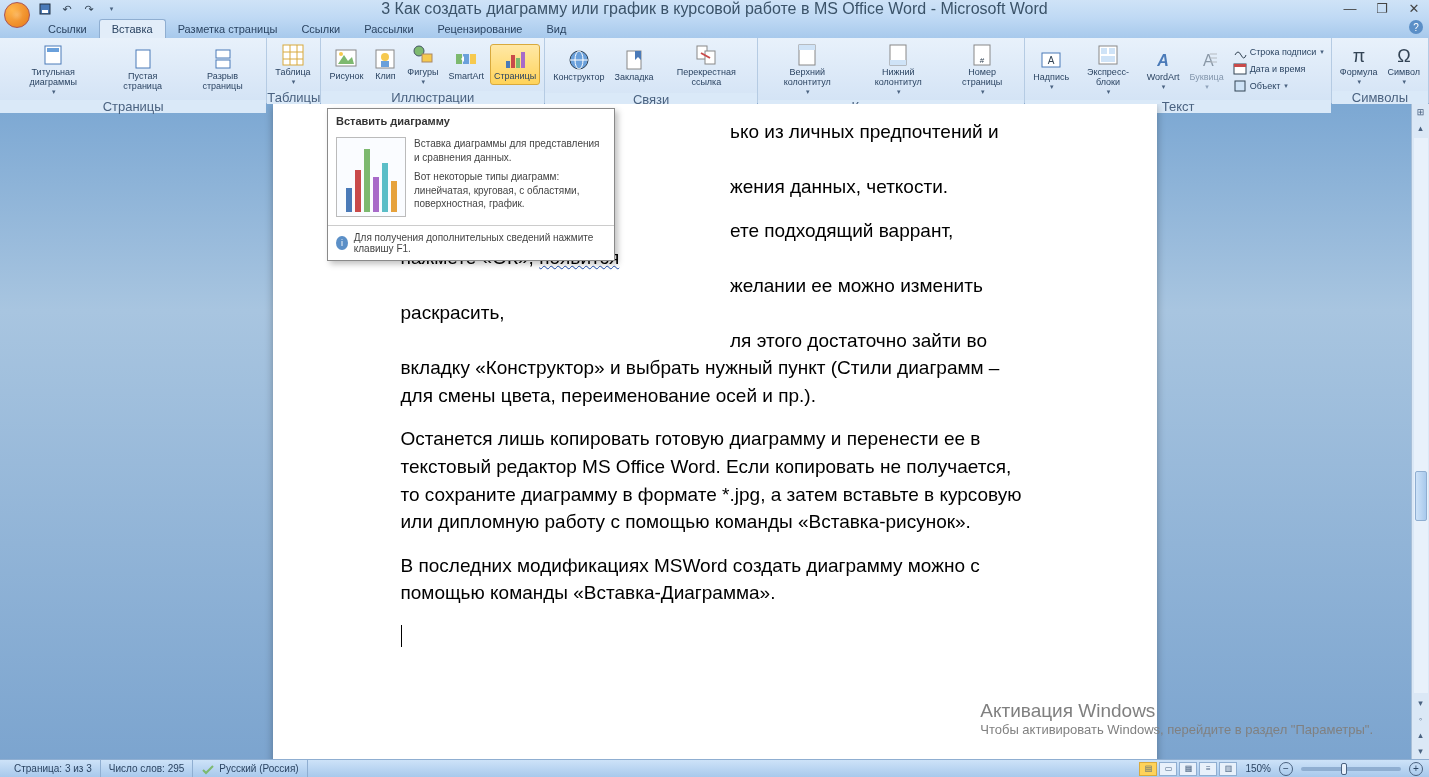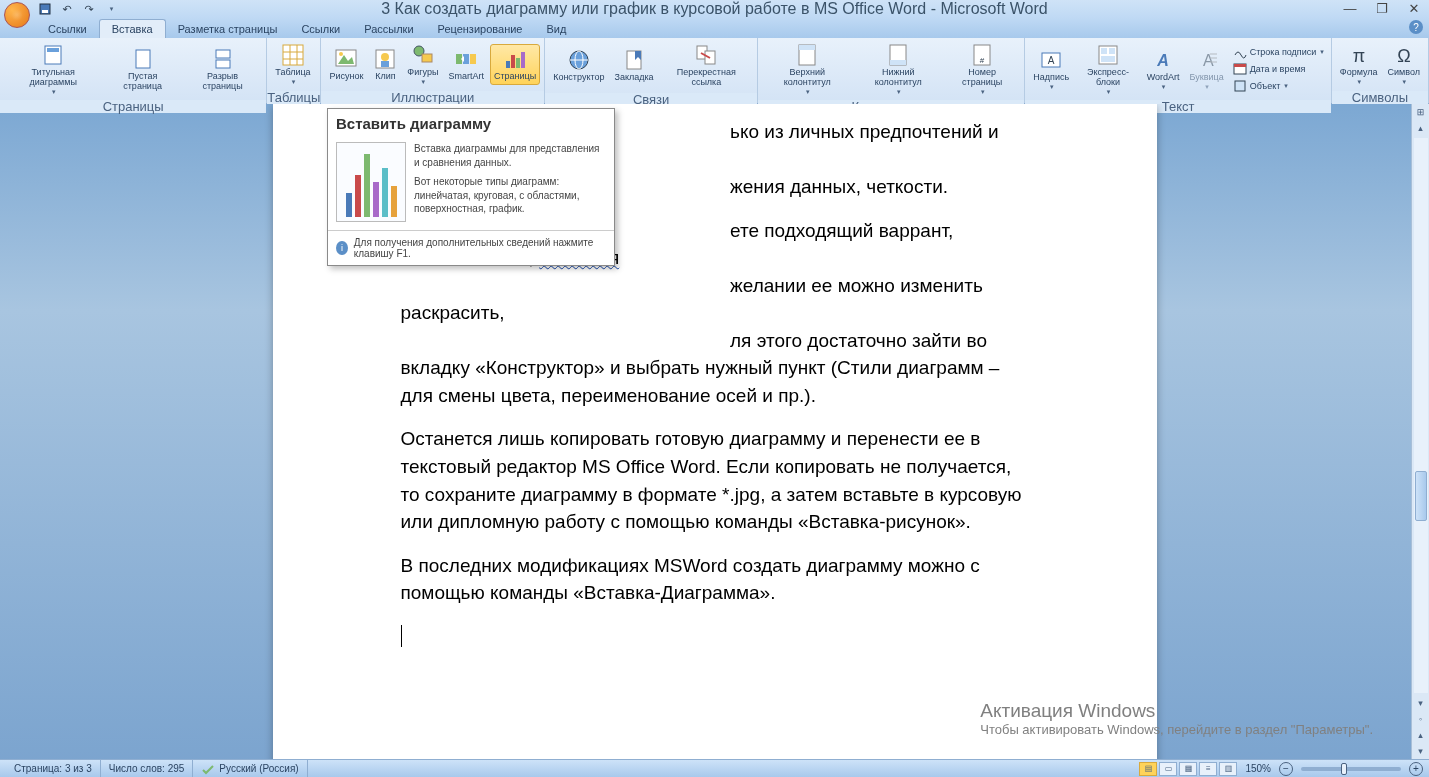--- a/index.html
+++ b/index.html
@@ -30,21 +30,21 @@
 .rbtn.big .ricon { width: 24px; height: 24px; margin-bottom: 1px; }
 .rbtn .ricon { display: flex; align-items: center; justify-content: center; }
 .rbtn.active { background: linear-gradient(to bottom, #ffe8a6, #ffd35a); border: 1px solid #d8a93d; border-radius: 3px; }
 .smallbtn-col { display: flex; flex-direction: column; gap: 1px; }
 .smallbtn { display: flex; align-items: center; gap: 3px; font-size: 9px; color: #2b4462; padding: 1px 3px; cursor: pointer; white-space: nowrap; }
 .smallbtn .sicon { width: 14px; height: 14px; }
 .dd::after { content: "▾"; font-size: 7px; margin-left: 1px; color: #4a6280; }
 
 
 .tooltip { position: absolute; left: 327px; top: 108px; width: 288px; background: #fff; border: 1px solid #8a8a8a; box-shadow: 3px 3px 6px rgba(0,0,0,0.25); z-index: 50; font-size: 10px; color: #444; }
-.tooltip-title { font-weight: bold; padding: 6px 8px; font-size: 15px; color: #333; }
+.tooltip-title { font-weight: bold; padding: 6px 8px; font-size: 11px; color: #333; }
 .tooltip-body { display: flex; padding: 4px 8px 8px; gap: 8px; }
 .tooltip-chart { width: 70px; height: 80px; border: 1px solid #bbb; background: #fafcff; display: flex; align-items: flex-end; justify-content: center; gap: 3px; padding: 4px; }
 .tooltip-chart .bar { width: 6px; }
 .tooltip-text { flex: 1; line-height: 1.35; }
 .tooltip-footer { border-top: 1px solid #ccc; padding: 6px 8px; display: flex; align-items: center; gap: 6px; font-size: 10px; }
 .tooltip-footer .info-icon { width: 14px; height: 14px; border-radius: 50%; background: #5b8fc7; color: #fff; display: flex; align-items: center; justify-content: center; font-size: 9px; }
 
 
 .doc-area { position: absolute; top: 104px; bottom: 18px; left: 0; right: 0; overflow: hidden; }
 .page { width: 884px; margin: 0 auto; background: #fff; min-height: 900px; box-shadow: 0 2px 8px rgba(0,0,0,0.3); padding: 14px 128px 40px 128px; font-family: "Times New Roman", serif; font-size: 19px; color: #000; line-height: 1.45; }

